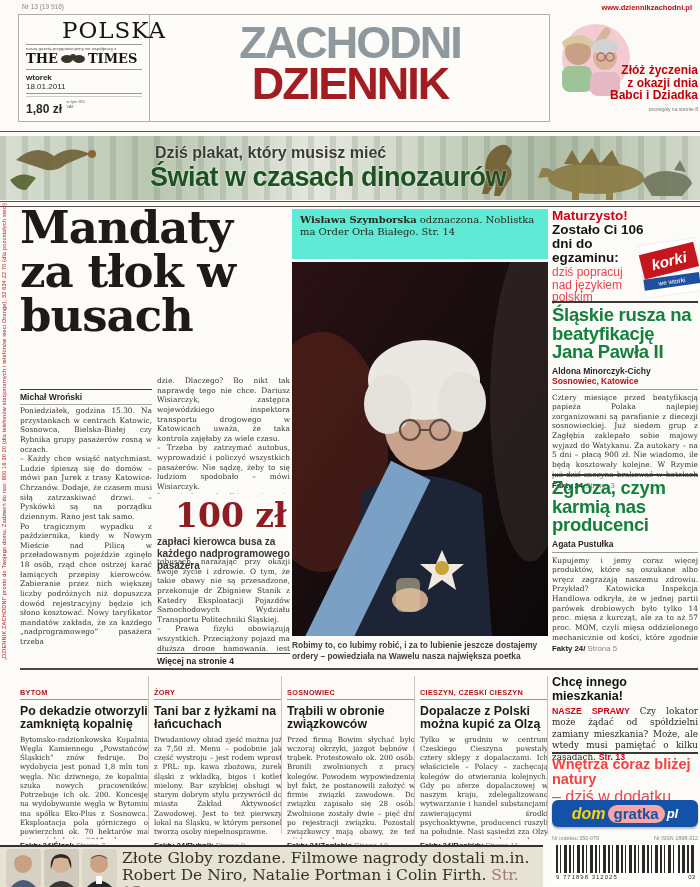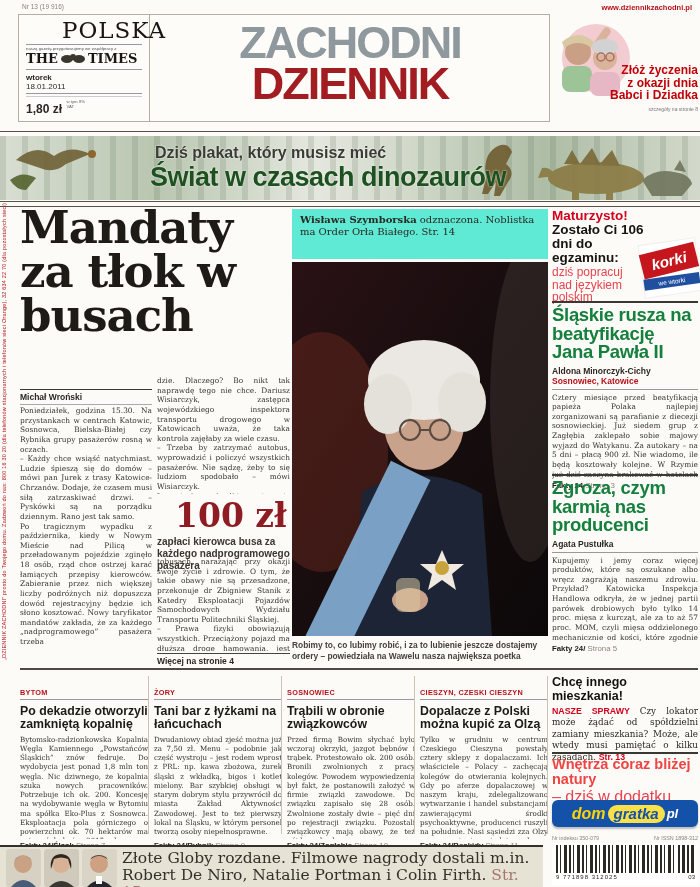--- a/index.html
+++ b/index.html
@@ -97,21 +97,21 @@
   #housing-body{font-family:"DejaVu Serif",serif;font-size:8.8px;line-height:1.3;margin-top:3px;text-align:justify;}
   #housing-tag{color:#d0021b;font-weight:bold;font-family:"Liberation Sans",sans-serif;}
   #housing-ref{color:#d0021b;font-weight:bold;font-family:"Liberation Sans",sans-serif;}
   #interiors-rule{top:752px;}
   #interiors{top:757px;}
   #interiors-head{font-weight:bold;font-size:14.5px;line-height:1.02;color:#ef4444;}
   #interiors-sub{color:#e8434f;font-size:16px;margin-top:1px;}
   #domgratka{top:800px;width:146px;height:27px;background:#1352a8;border-radius:6px;display:flex;align-items:center;
     justify-content:center;gap:2px;box-shadow:0 2px 2px rgba(0,0,0,.25);}
   #dg-dom{color:#ffd400;font-weight:bold;font-style:italic;font-size:16px;}
-  #dg-gratka{background:#fde047;color:#1352a8;font-weight:bold;font-style:italic;font-size:15px;border-radius:9px;padding:0 6px 1px;}
+  #dg-gratka{background:#fca5a5;color:#1352a8;font-weight:bold;font-size:15px;border-radius:9px;padding:0 6px 1px;}
   #dg-pl{color:#fff;font-weight:bold;font-style:italic;font-size:13px;}
   #index-row{top:835px;width:146px;display:flex;justify-content:space-between;font-size:5.4px;color:#8a857b;}
   #barcode-box{left:552px;top:843px;width:146px;height:42px;background:#fff;}
   #barcode{position:absolute;left:4px;top:2px;width:118px;height:28px;
     background:repeating-linear-gradient(90deg,#2c2822 0 2px,#fff 2px 4px,#2c2822 4px 5px,#fff 5px 8px,#2c2822 8px 11px,#fff 11px 13px);}
   #barcode2{position:absolute;right:2px;top:2px;width:18px;height:28px;
     background:repeating-linear-gradient(90deg,#2c2822 0 2px,#fff 2px 4px,#2c2822 4px 7px,#fff 7px 9px);}
   #barcode-digits{position:absolute;left:4px;top:31px;font-size:6px;color:#2c2822;letter-spacing:1px;}
   #barcode-suffix{position:absolute;right:3px;top:31px;font-size:6px;color:#2c2822;}
   

